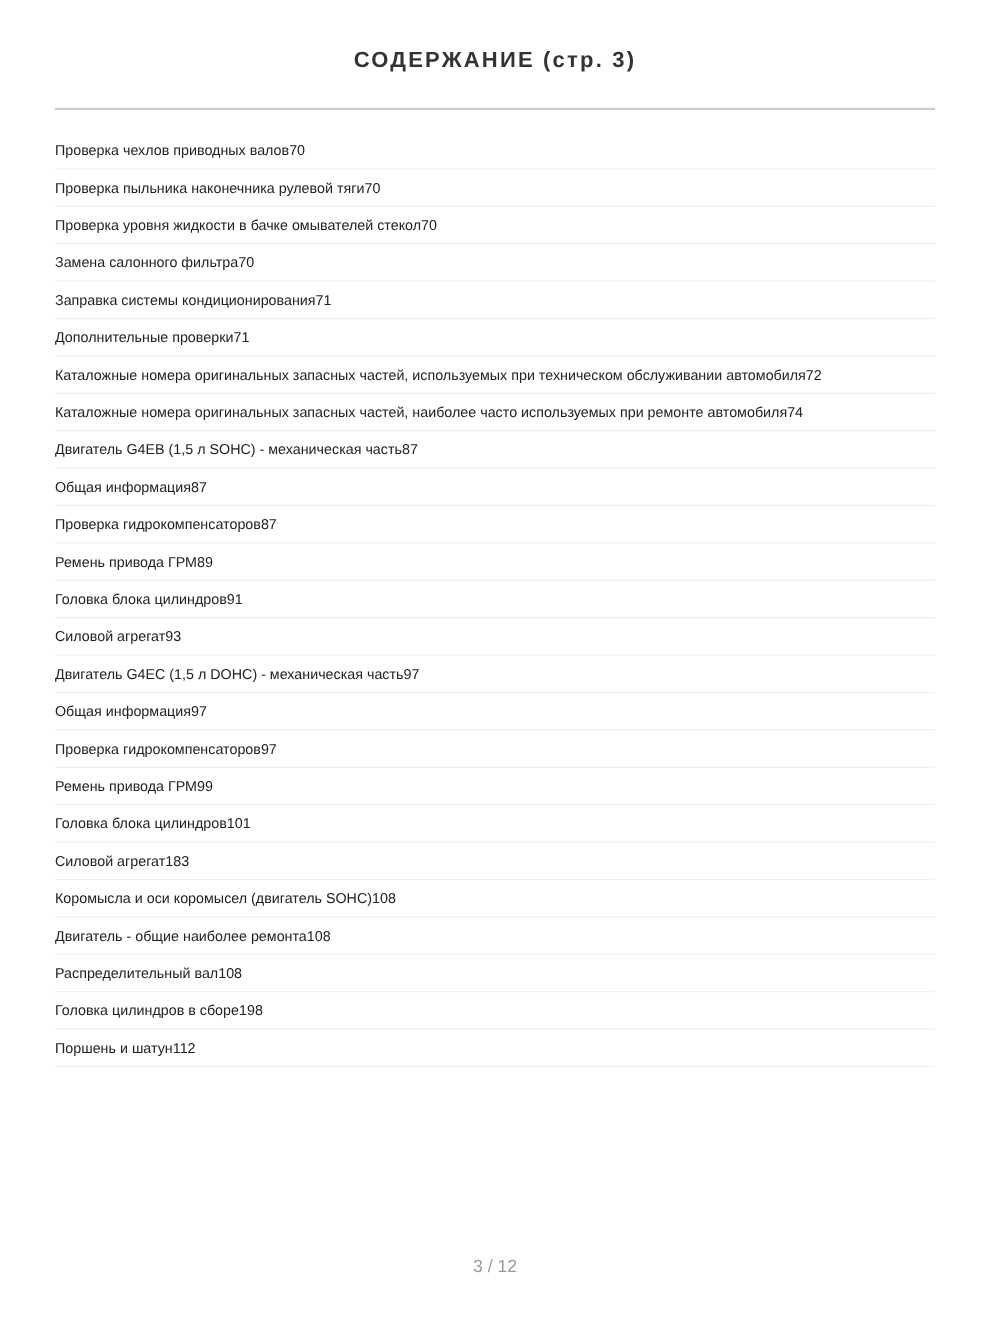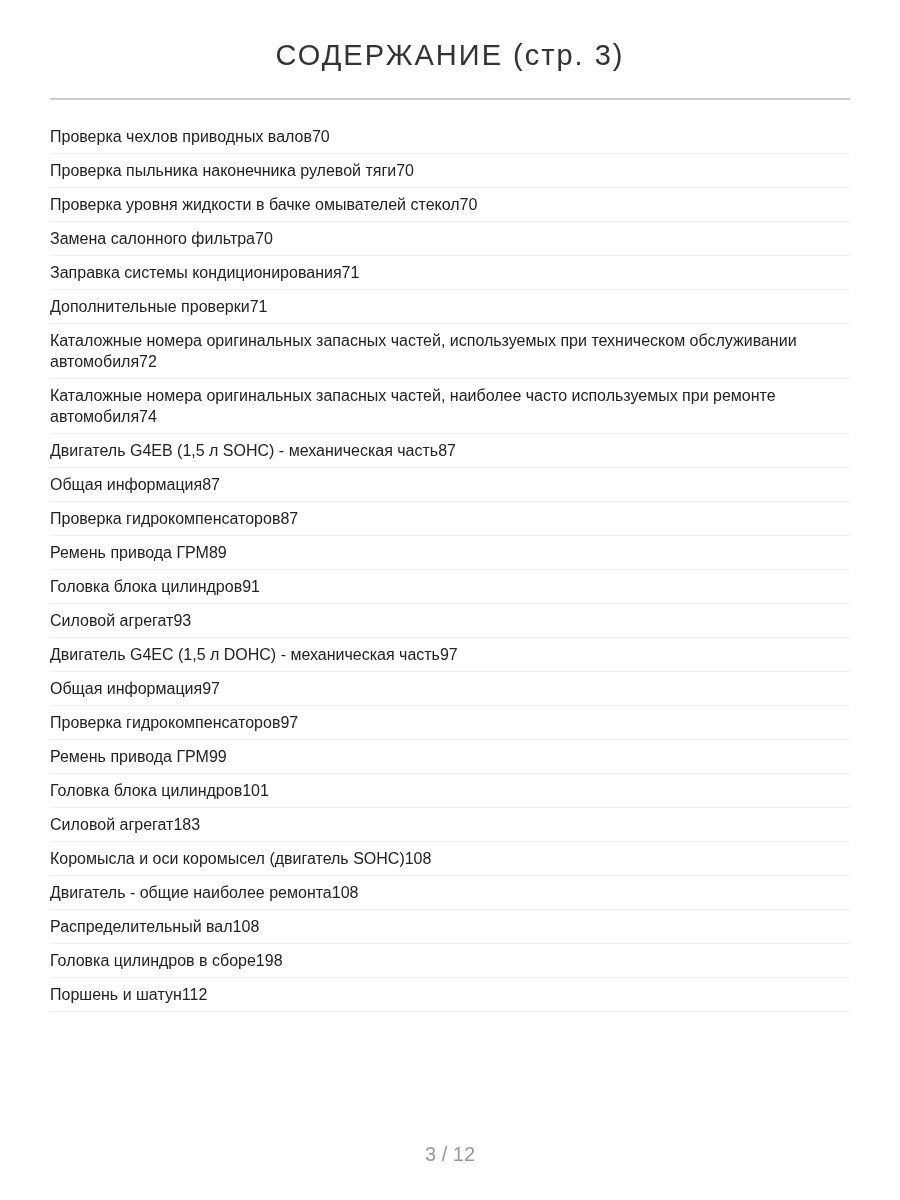--- a/index.html
+++ b/index.html
@@ -20,22 +20,22 @@
       left: 50px;
       top: 0;
       width: 800px;
     }
     .title {
       margin: 0;
       padding-top: 40px;
       height: 30px;
       line-height: 30px;
       text-align: center;
-      font-size: 29px;
-      font-weight: normal;
+      font-size: 20px;
+      font-weight: bold;
       letter-spacing: 2px;
       color: #333333;
     }
     .rule {
       position: absolute;
       top: 98px;
       left: 0;
       width: 800px;
       height: 2px;
       background: #cccccc;
@@ -43,36 +43,36 @@
     .toc {
       position: absolute;
       top: 120px;
       left: 0;
       width: 800px;
       list-style: none;
       margin: 0;
       padding: 0;
     }
     .toc-item {
-      font-size: 16px;
+      font-size: 13px;
       line-height: 21px;
       padding: 6px 0 6px 0;
       border-bottom: 1px solid #eeeeee;
       color: #222222;
       cursor: pointer;
     }
     .toc-item .title-text { }
     .toc-item .page-num { }
     .footer {
       position: absolute;
       top: 1143px;
       left: 0;
       width: 900px;
       text-align: center;
-      font-size: 20px;
+      font-size: 16px;
       color: #999999;
     }
   </style>
 </head>
 <body>
 
 <div class="page">
   <h1 class="title">СОДЕРЖАНИЕ (стр. 3)</h1>
   <div class="rule"></div>
   <ul class="toc" id="toc-list">

